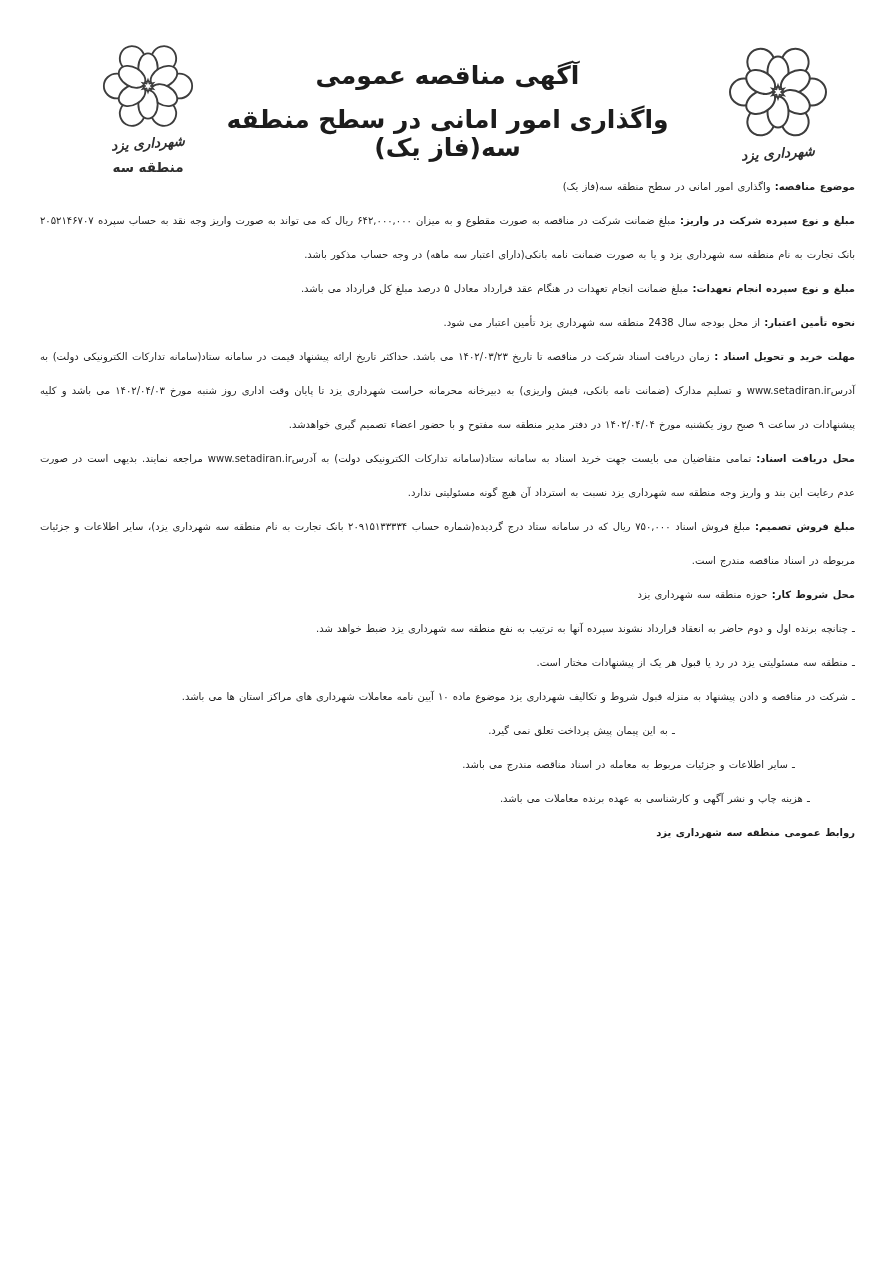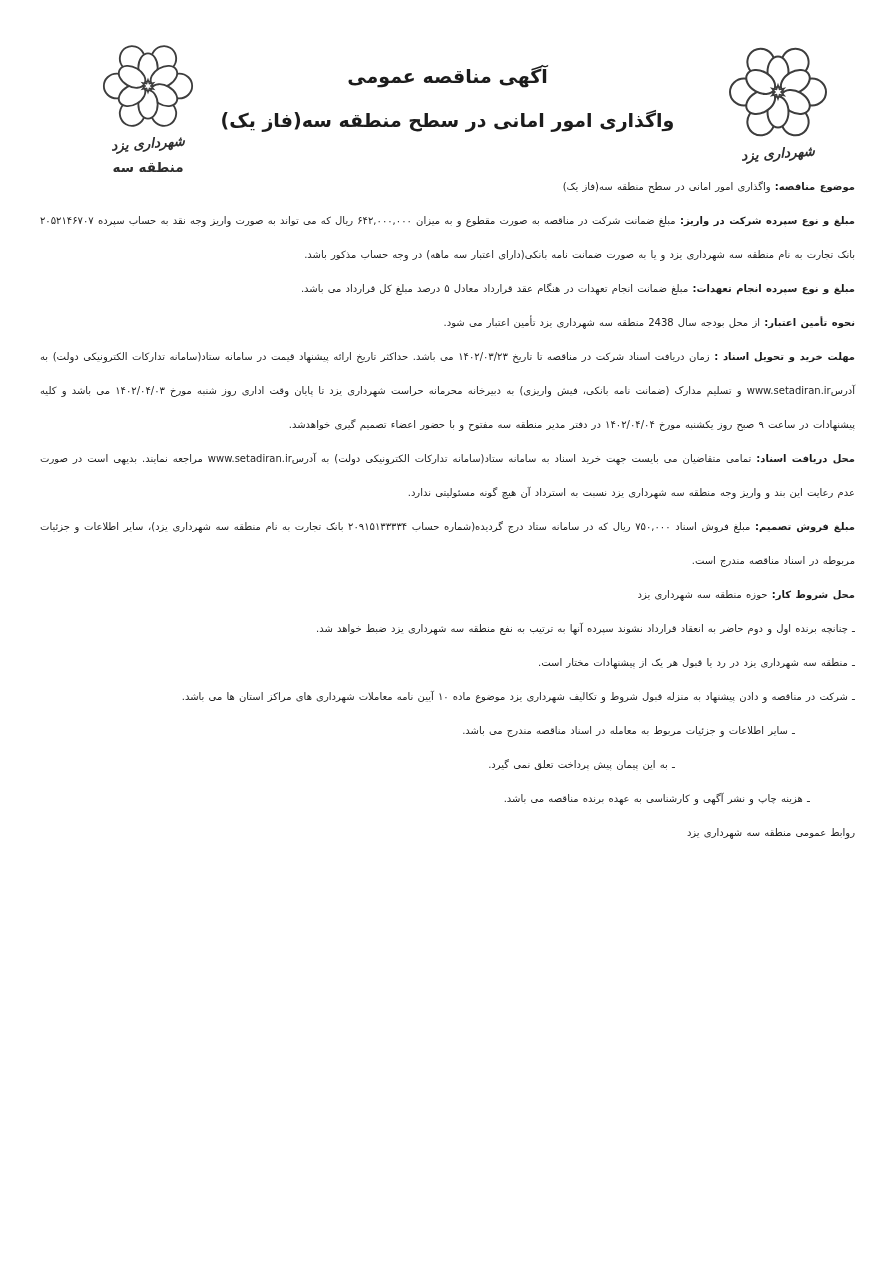--- a/index.html
+++ b/index.html
@@ -18,38 +18,38 @@
   .logo-left{left:74px;top:40px;width:148px;}
   .logo-right{left:694px;top:42px;width:168px;}
   .logo svg{display:block;margin:0 auto;}
   .calligraphy{
     font-size:13.5px;font-weight:bold;font-style:italic;
     transform:rotate(-4deg);margin-top:3px;white-space:nowrap;
   }
   .district{font-size:13.5px;font-weight:bold;margin-top:8px;white-space:nowrap;}
 
   .titles{position:absolute;top:62px;left:220px;width:455px;text-align:center;}
-  .title-line{font-weight:bold;font-size:19px;line-height:28px;}
+  .title-line{font-weight:bold;font-size:25px;line-height:28px;}
   .title-line + .title-line{margin-top:16px;}
 
   
   .content{
     position:absolute;top:170px;left:40px;width:815px;
     font-size:10px;line-height:34px;
     text-align:justify;text-align-last:right;
     word-spacing:1px;
   }
   .content p{margin:0;}
   .lbl{font-weight:bold;}
   .url{font-weight:normal;direction:ltr;unicode-bidi:isolate;}
   .note{text-align:justify;text-align-last:right;}
   .note.indent-a{padding-right:180px;text-align:right;}
   .note.indent-b{padding-right:60px;text-align:right;}
   .note.indent-c{padding-right:45px;text-align:right;}
-  .signature{font-weight:normal;text-align:center;padding-left:14px;margin-top:4px;}
+  .signature{font-weight:bold;text-align:center;padding-left:14px;margin-top:4px;}
 </style>
 </head>
 <body>
 
 <div class="page">
 
   <div class="logo logo-right">
     <svg width="100" height="100" viewBox="0 0 100 100">
       <g stroke="#3d3d3d" stroke-width="2" fill="#ffffff">
         <ellipse cx="50" cy="16" rx="13.5" ry="14" transform="rotate(30 50 50)"></ellipse>
@@ -109,22 +109,22 @@
 
     <p><span class="lbl">مهلت خرید و تحویل اسناد :</span><span> زمان دریافت اسناد شرکت در مناقصه تا تاریخ ۱۴۰۲/۰۳/۲۳ می باشد. حداکثر تاریخ ارائه پیشنهاد قیمت در سامانه ستاد(سامانه تدارکات الکترونیکی دولت) به آدرس</span><span class="url">www.setadiran.ir</span><span> و تسلیم مدارک (ضمانت نامه بانکی، فیش واریزی) به دبیرخانه محرمانه حراست شهرداری یزد تا پایان وقت اداری روز شنبه مورخ ۱۴۰۲/۰۴/۰۳ می باشد و کلیه پیشنهادات در ساعت  ۹ صبح روز یکشنبه مورخ ۱۴۰۲/۰۴/۰۴ در دفتر مدیر منطقه سه مفتوح و با حضور اعضاء تصمیم گیری خواهدشد.</span></p>
 
     <p><span class="lbl">محل دریافت اسناد:</span><span> تمامی متقاضیان می بایست جهت خرید اسناد به سامانه ستاد(سامانه تدارکات الکترونیکی دولت) به آدرس</span><span class="url">www.setadiran.ir</span><span> مراجعه نمایند. بدیهی است در صورت عدم رعایت این بند و واریز وجه منطقه سه شهرداری یزد نسبت به استرداد آن هیچ گونه مسئولیتی ندارد.</span></p>
 
     <p><span class="lbl">مبلغ فروش تصمیم:</span><span> مبلغ فروش اسناد ۷۵۰,۰۰۰ ریال که در سامانه ستاد درج گردیده(شماره حساب ۲۰۹۱۵۱۳۳۳۳۴ بانک تجارت به نام منطقه سه شهرداری یزد)، سایر اطلاعات و جزئیات مربوطه در اسناد مناقصه مندرج است.</span></p>
 
     <p><span class="lbl">محل شروط کار:</span><span> حوزه منطقه سه شهرداری یزد</span></p>
 
     <p class="note">ـ چنانچه برنده اول و دوم حاضر به انعقاد قرارداد نشوند سپرده آنها به ترتیب به نفع منطقه سه شهرداری یزد ضبط خواهد شد.</p>
-    <p class="note">ـ منطقه سه شهرداری یزد در رد یا قبول هر یک از پیشنهادات مختار است.</p>
+    <p class="note">ـ منطقه سه مسئولیتی یزد در رد یا قبول هر یک از پیشنهادات مختار است.</p>
     <p class="note">ـ شرکت در مناقصه و دادن پیشنهاد به منزله قبول شروط و تکالیف شهرداری یزد موضوع ماده ۱۰ آیین نامه معاملات شهرداری های مراکز استان ها می باشد.</p>
+    <p class="note indent-a">ـ به این پیمان پیش پرداخت تعلق نمی گیرد.</p>
     <p class="note indent-b">ـ سایر اطلاعات و جزئیات مربوط به معامله در اسناد مناقصه مندرج می باشد.</p>
-    <p class="note indent-a">ـ به این پیمان پیش پرداخت تعلق نمی گیرد.</p>
-    <p class="note indent-c">ـ هزینه چاپ و نشر آگهی و کارشناسی به عهده برنده مناقصه می باشد.</p>
+    <p class="note indent-c">ـ هزینه چاپ و نشر آگهی و کارشناسی به عهده برنده معاملات می باشد.</p>
 
     <p class="signature">روابط عمومی منطقه سه شهرداری یزد</p>
 
   </div>
 </div>
 
 </body></html>

